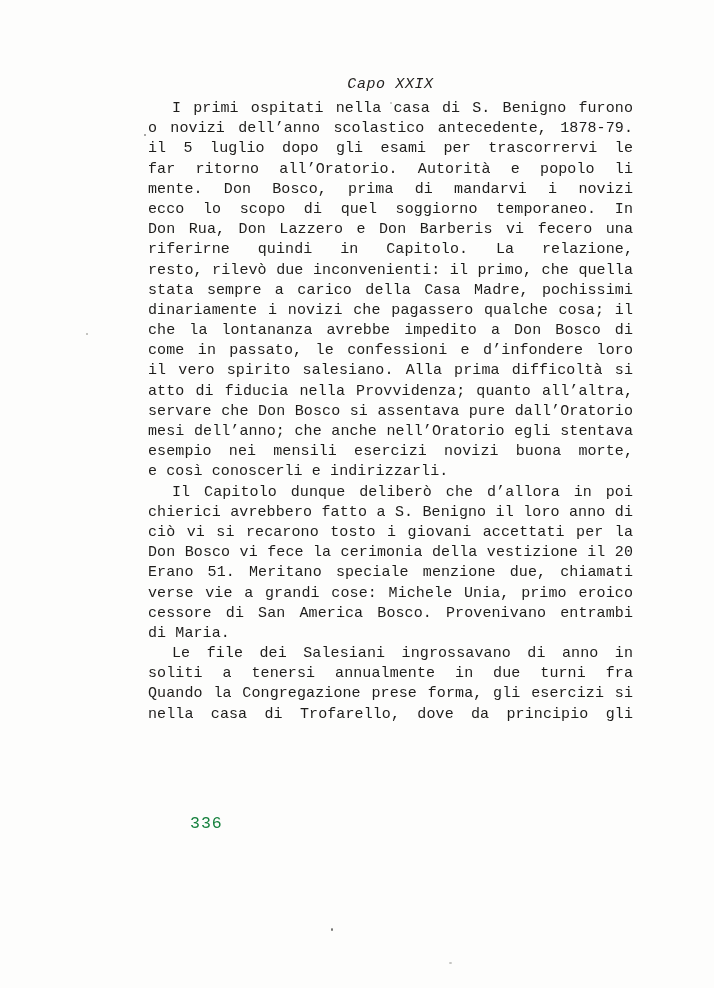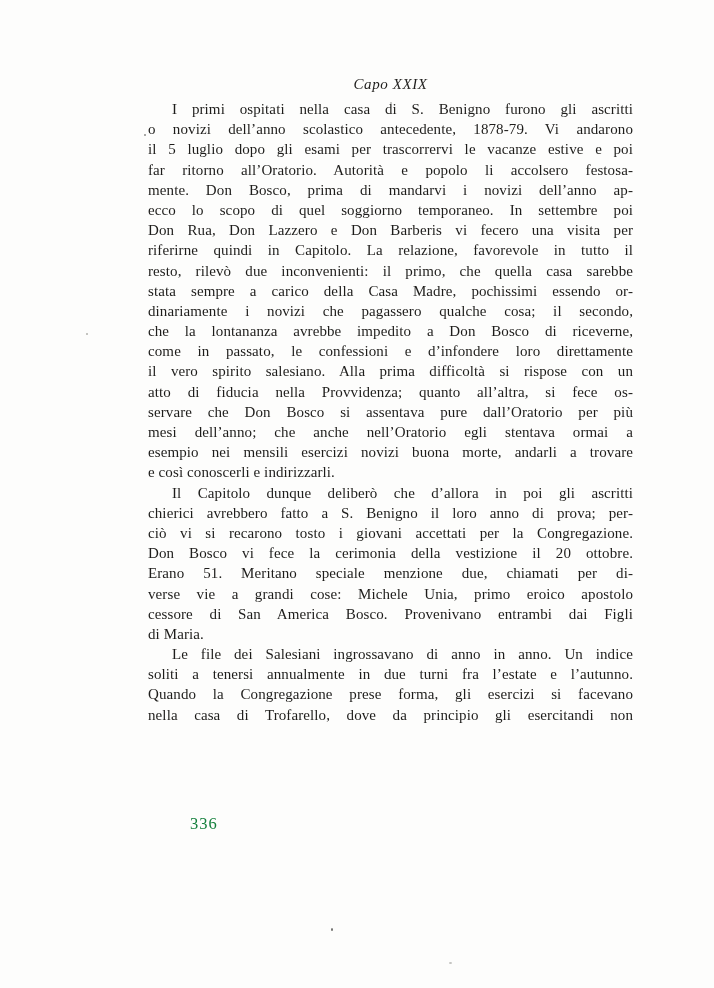--- a/index.html
+++ b/index.html
@@ -5,21 +5,21 @@
   html, body {
     margin: 0;
     padding: 0;
     background: #ffffff;
   }
   .page {
     position: relative;
     width: 714px;
     height: 988px;
     background: #fdfdfc;
-    font-family: Liberation Serif, serif;
+    font-family: Liberation Mono, monospace;
     color: #1e1d1b;
     overflow: hidden;
   }
   .running-head {
     position: absolute;
     top: 76px;
     left: 148px;
     width: 485px;
     text-align: center;
     font-style: italic;

